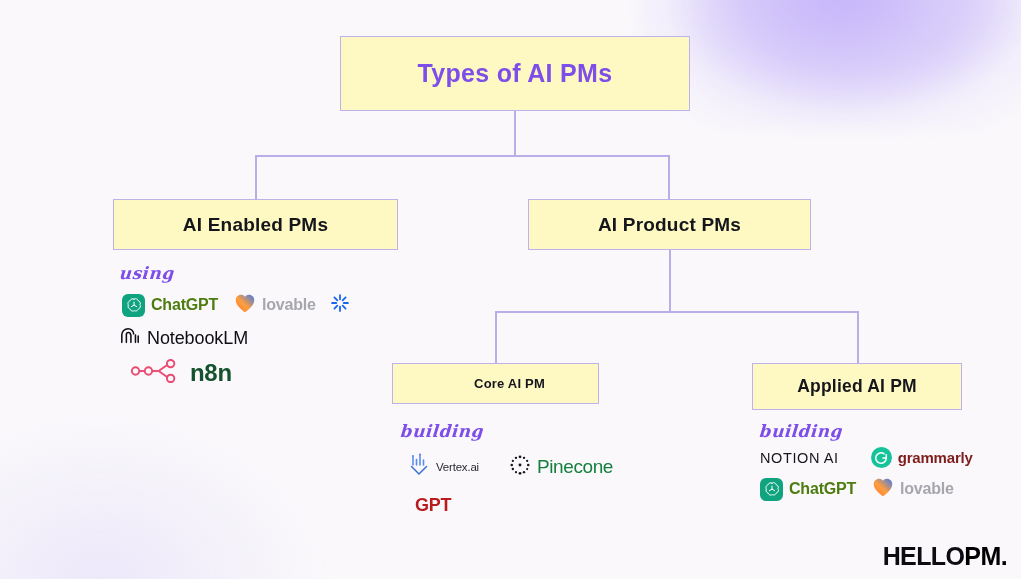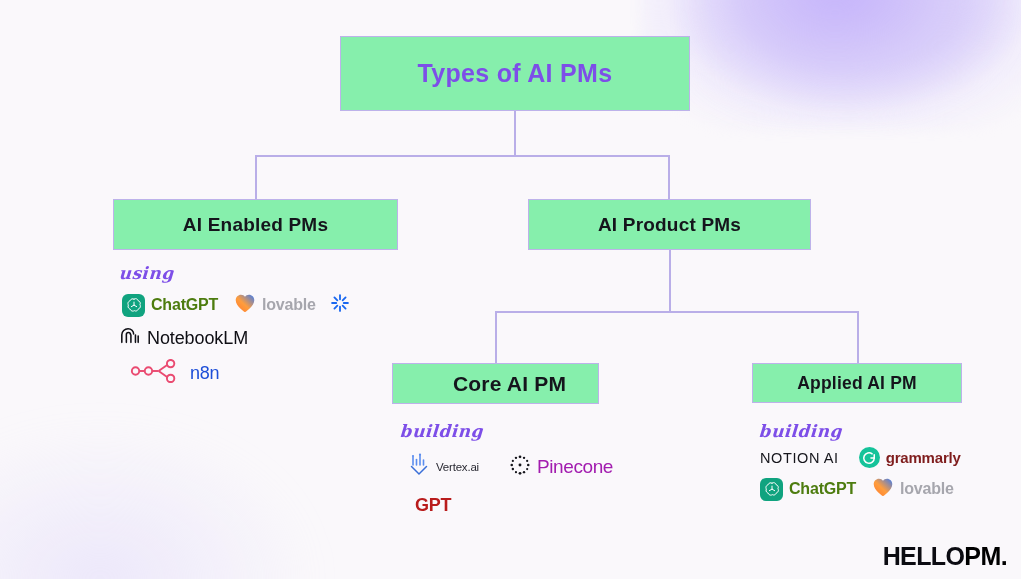--- a/index.html
+++ b/index.html
@@ -59,21 +59,21 @@
     position: absolute;
     background: #b9aee8;
   }
   .line.v { width: 1.6px; }
   .line.h { height: 1.6px; }
 
   
   .node {
     position: absolute;
     border: 1.4px solid #bdb2ea;
-    background: #86efac;
+    background: #fef9c3;
     display: flex;
     align-items: center;
     justify-content: center;
     box-sizing: border-box;
   }
   .node-label {
     font-weight: bold;
     color: #15151c;
     letter-spacing: 0.2px;
     white-space: nowrap;
@@ -90,23 +90,23 @@
     left: 113px; top: 199px; width: 285px; height: 51px;
   }
   #node-enabled .node-label { font-size: 19px; }
   #node-product {
     left: 528px; top: 199px; width: 283px; height: 51px;
   }
   #node-product .node-label { font-size: 19px; }
   #node-core {
     left: 392px; top: 363px; width: 207px; height: 41px;
   }
-  #node-core .node-label { font-size: 21px; margin-left: 28px; }
+  #node-core .node-label { font-size: 13px; margin-left: 28px; }
   #node-applied {
-    left: 752px; top: 363px; width: 210px; height: 40px;
+    left: 752px; top: 363px; width: 210px; height: 47px;
   }
   #node-applied .node-label { font-size: 17.5px; }
 
   
   .script {
     position: absolute;
     font-family: "DejaVu Serif", serif;
     font-style: italic;
     font-weight: bold;
     color: #7d4ee8;
@@ -131,25 +131,25 @@
   }
   .tool-name {
     font-size: 16px;
     font-weight: bold;
     color: #4d7c0f;
     letter-spacing: -0.2px;
   }
   .tool-name.muted { color: #a6a6ad; font-weight: bold; }
   .tool-name.small { font-size: 11.5px; font-weight: normal; color: #2a2a33; }
   .tool-name.purple { color: #b91c1c; font-weight: bold; font-size: 18px; }
-  .tool-name.pinecone { font-size: 19px; font-weight: normal; color: #a21caf; letter-spacing: -0.4px; }
+  .tool-name.pinecone { font-size: 19px; font-weight: normal; color: #15803d; letter-spacing: -0.4px; }
   .tool-name.grammarly { font-size: 15px; font-weight: bold; color: #7f1d1d; }
   .tool-name.notion { font-size: 14.5px; font-weight: normal; color: #16161c; letter-spacing: 0.6px; }
   .tool-name.notebook { font-size: 18px; font-weight: normal; color: #0e0e14; letter-spacing: -0.1px; }
-  .tool-name.n8n { font-size: 18px; font-weight: normal; color: #1d4ed8; letter-spacing: -0.3px; }
+  .tool-name.n8n { font-size: 24px; font-weight: bold; color: #14532d; letter-spacing: -0.3px; }
 
   
   .ico { display: block; flex: 0 0 auto; }
   .ico-chatgpt {
     width: 23px; height: 23px;
     background: #10a37f;
     border-radius: 6px;
     display: flex; align-items: center; justify-content: center;
   }
   .ico-grammarly {
@@ -340,21 +340,21 @@
     <div class="tool-row" style="margin-top:14px; margin-left:7px;">
       <div class="tool">
         <span class="tool-name purple">GPT</span>
       </div>
     </div>
   </div>
 
   <div class="script" style="left:760px; top:421px;">building</div>
 
   <div class="tools" style="left:760px; top:447px;">
-    <div class="tool-row" style="gap:20px;">
+    <div class="tool-row" style="gap:32px;">
       <div class="tool">
         <span class="tool-name notion">NOTION AI</span>
       </div>
 
       <div class="tool">
         <span class="ico ico-grammarly">
           <svg width="14" height="14" viewBox="0 0 24 24" fill="none" stroke="#ffffff" stroke-width="2.6" stroke-linecap="round">
             <path d="M21 12a9 9 0 1 1-3.6-7.2"></path>
             <path d="M21 6.5V12h-5.6"></path>
           </svg>

